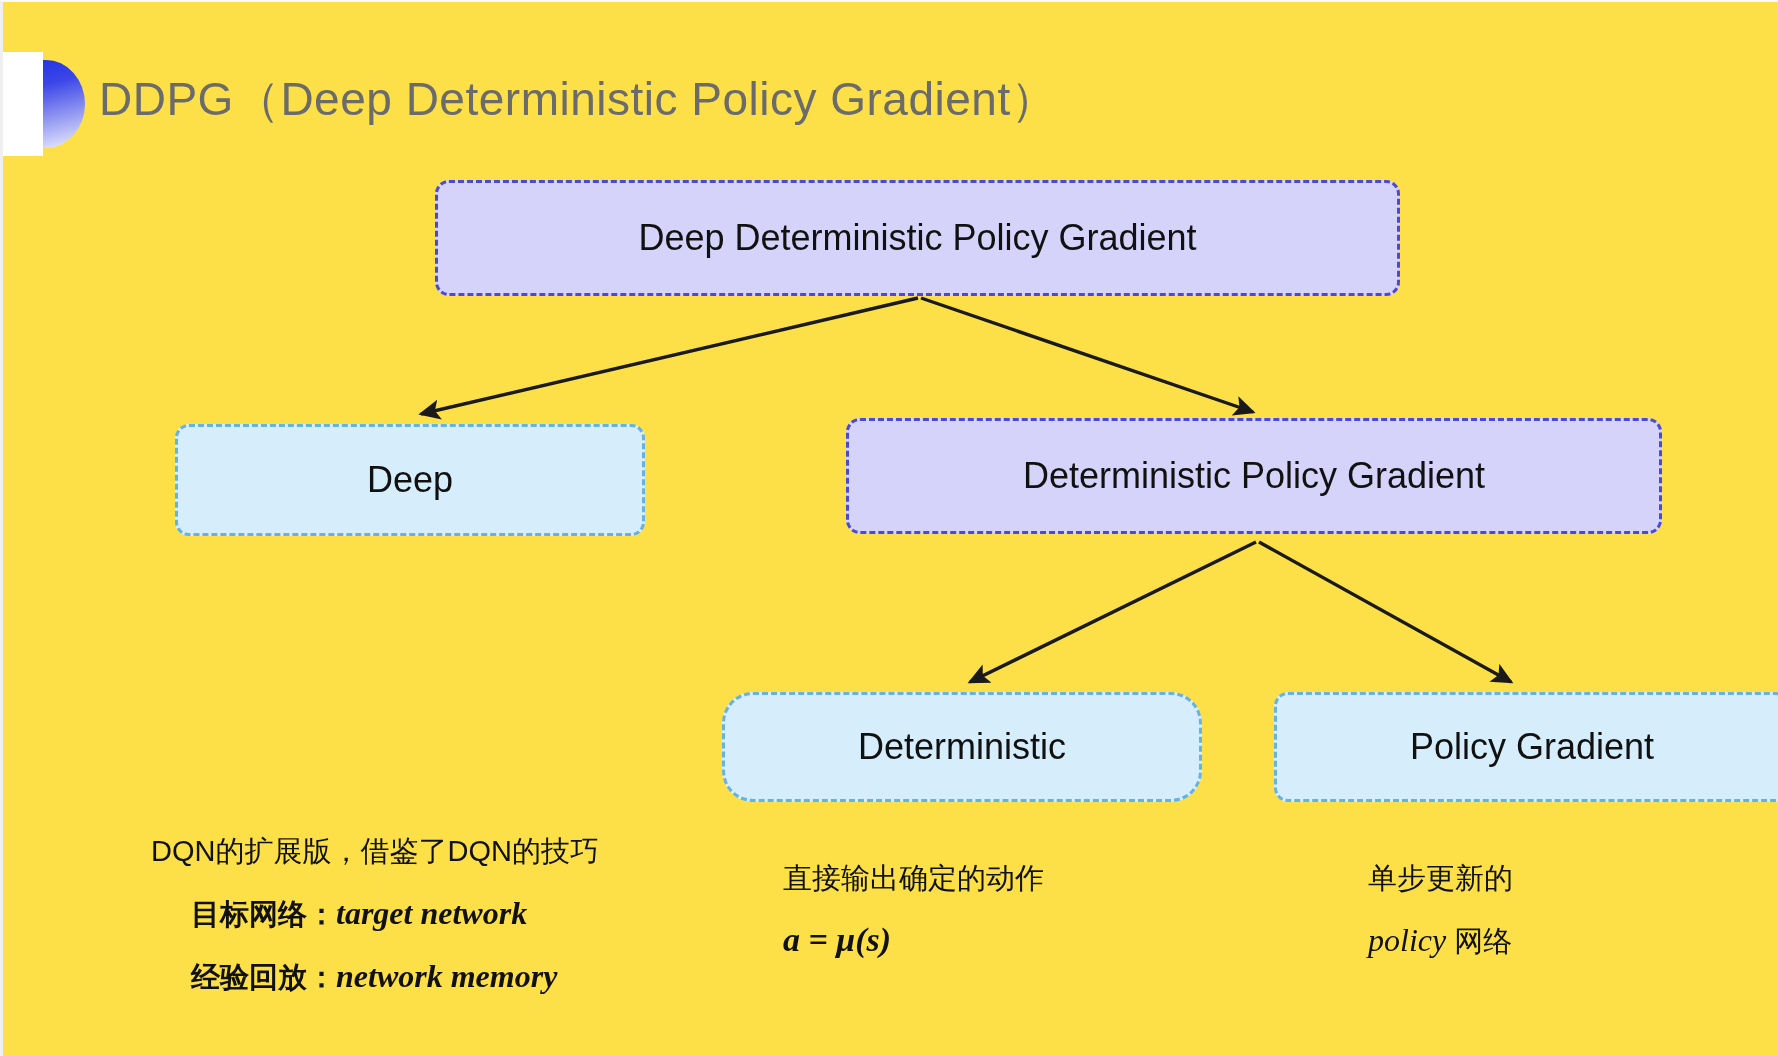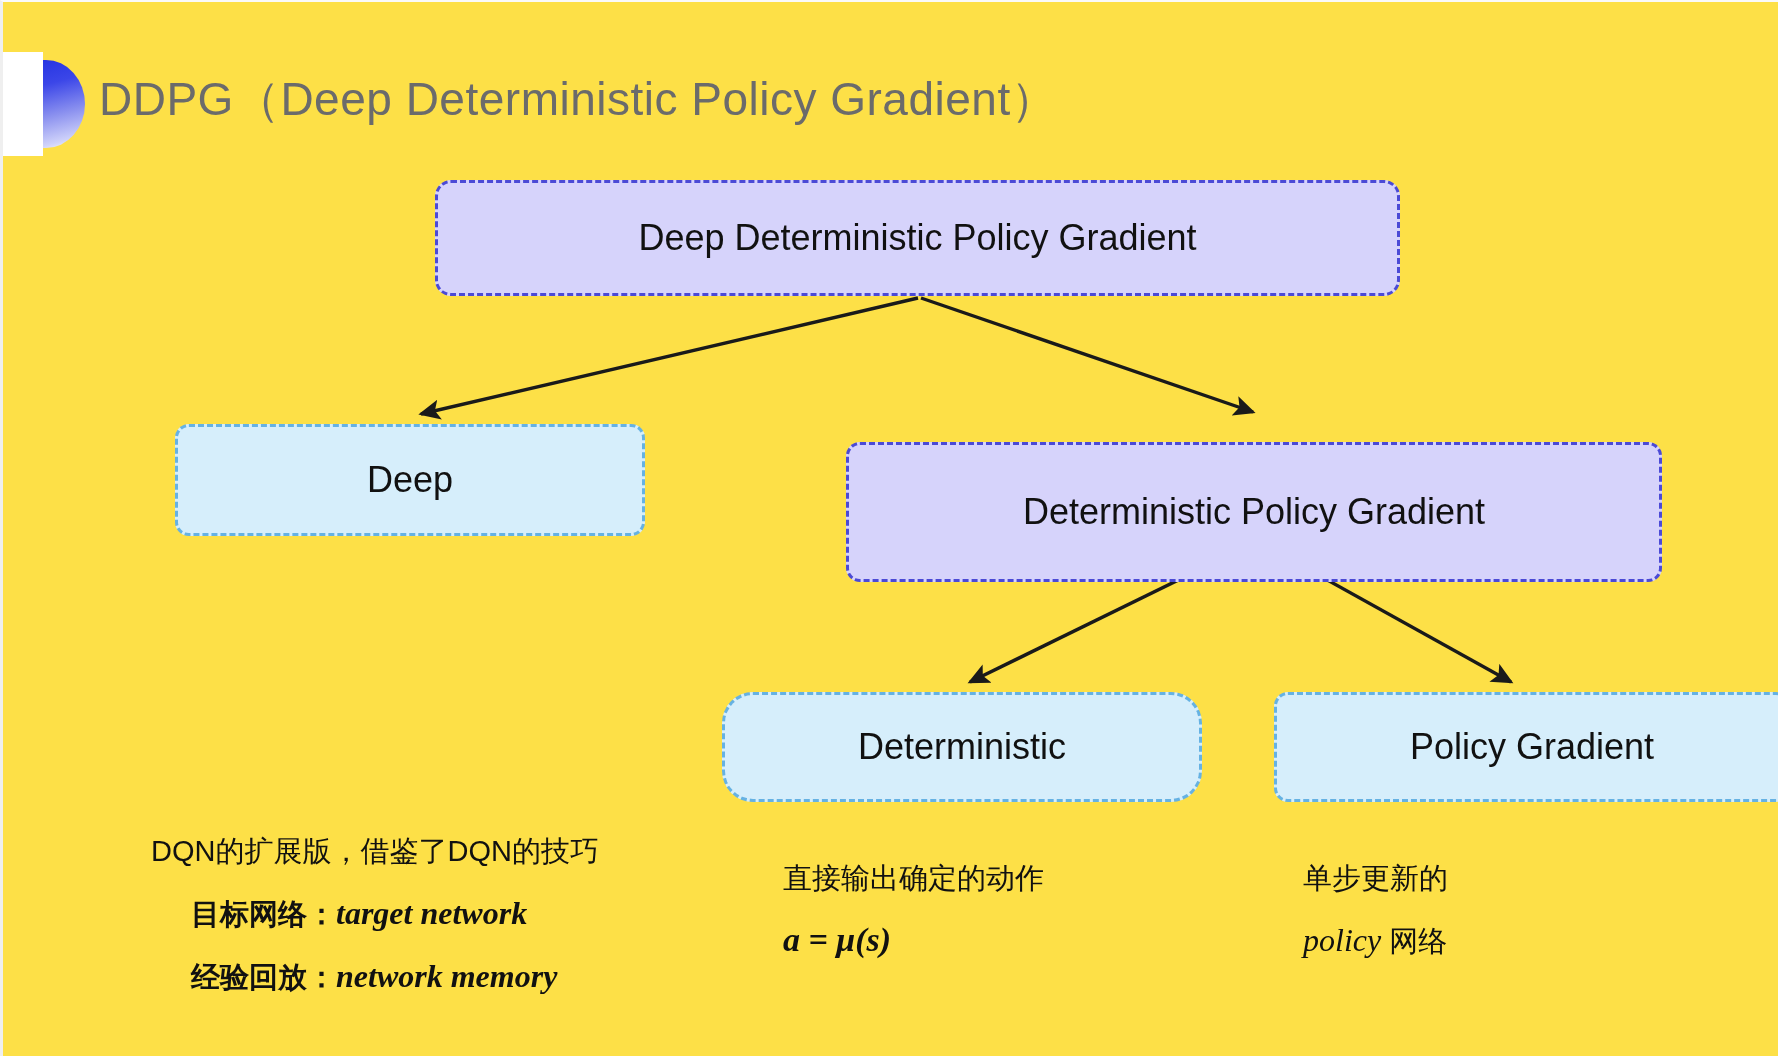--- a/index.html
+++ b/index.html
@@ -78,23 +78,23 @@
   }
   .node-label {
     font-size: 34px;
     line-height: 40px;
     font-weight: 400;
   }
   .node-label.big {
     font-size: 36px;
   }
 
-  #node-root      { left: 432px; top: 178px;  width: 965px; height: 116px; border-radius: 16px; }
+  #node-root      { left: 432px; top: 178px;  width: 965px; height: 116px; }
   #node-deep      { left: 172px; top: 422px;  width: 470px; height: 112px; }
-  #node-dpg       { left: 843px; top: 440px;  width: 816px; height: 140px; }
+  #node-dpg       { left: 843px; top: 416px;  width: 816px; height: 116px; }
   #node-det       { left: 719px; top: 690px;  width: 480px; height: 110px; border-radius: 31px; }
   #node-pg        { left: 1271px; top: 690px; width: 516px; height: 110px; }
 
   
   #arrows {
     position: absolute;
     left: 0; top: 0;
     width: 1778px;
     height: 1056px;
     pointer-events: none;
@@ -118,21 +118,21 @@
   .math {
     font-family: "Liberation Serif", "DejaVu Serif", serif;
     font-style: italic;
     font-size: 34px;
     font-weight: bold;
   }
 
   #note-left   { left: 148px; top: 818px; }
   #note-left .l2, #note-left .l3 { padding-left: 40px; font-weight: bold; }
   #note-mid    { left: 780px; top: 845px; width: 360px; }
-  #note-right  { left: 1300px; top: 845px; width: 330px; }
+  #note-right  { left: 1365px; top: 845px; width: 330px; }
 </style>
 </head>
 <body>
 
 <div id="slide">
 
   <div class="deco-circle"></div>
   <div class="deco-mask"></div>
 
   <div class="title">DDPG（Deep Deterministic Policy Gradient）</div>

